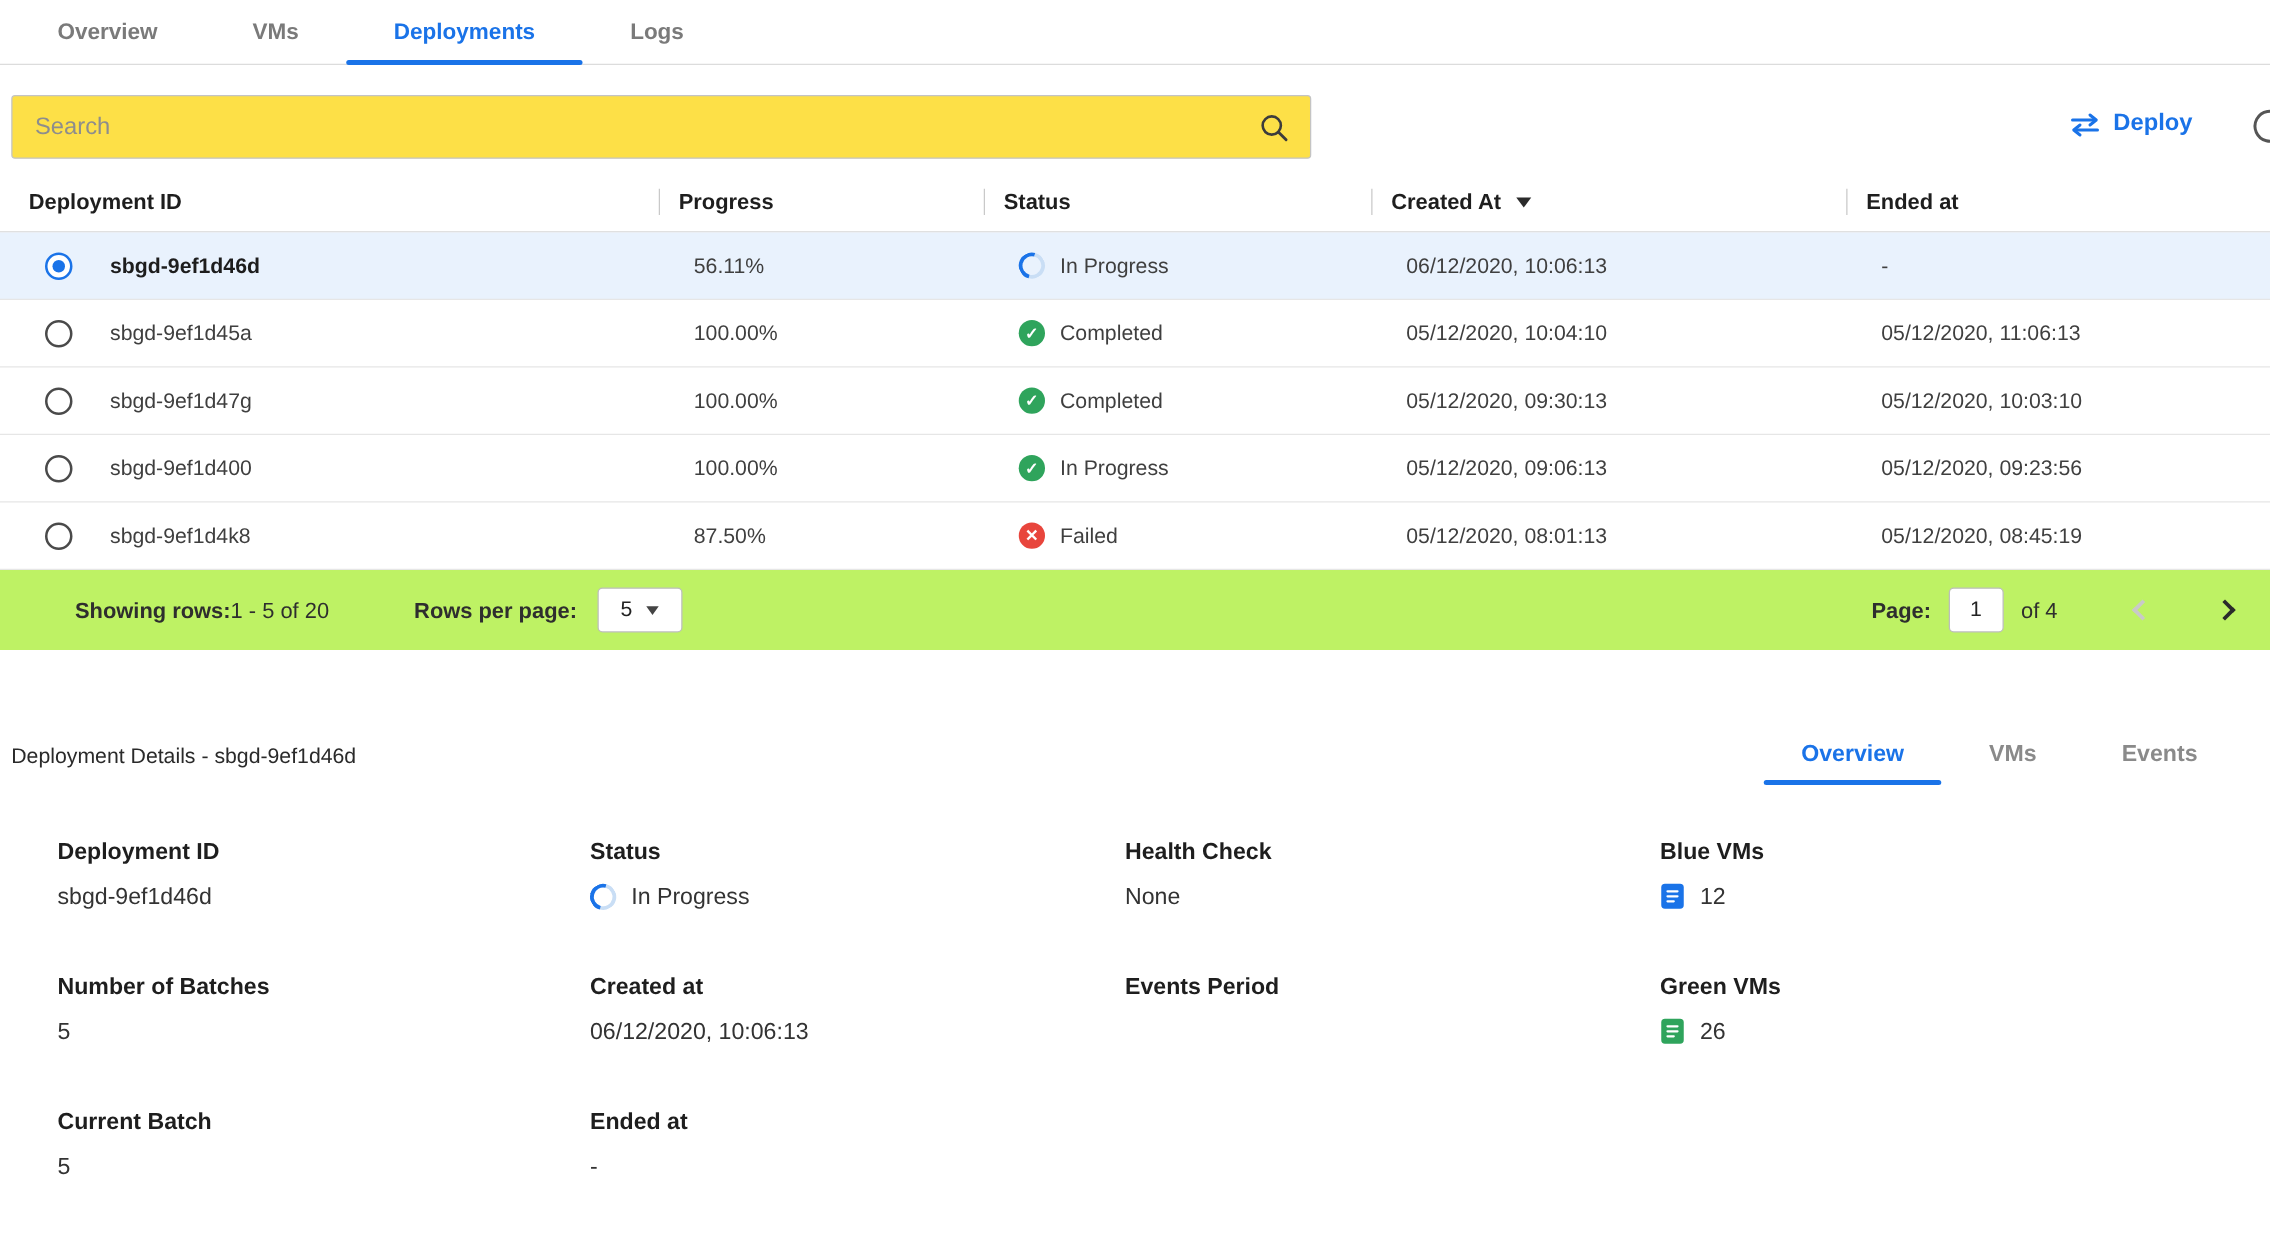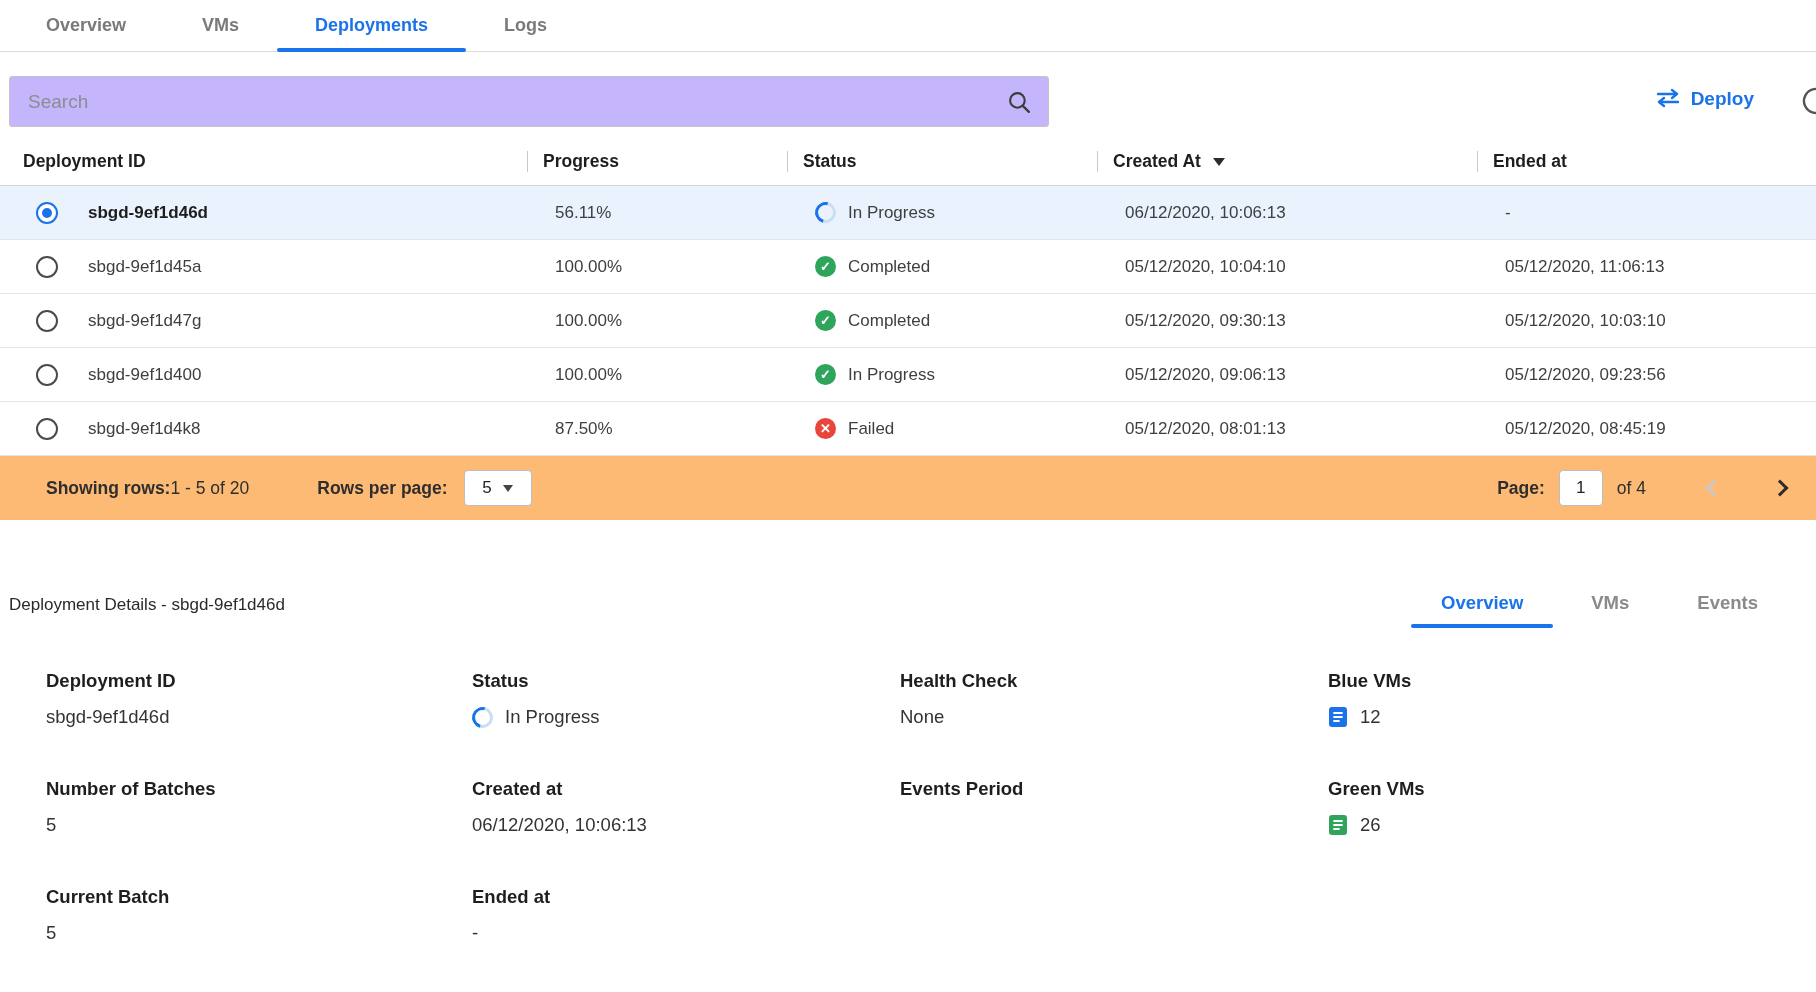--- a/index.html
+++ b/index.html
@@ -13,25 +13,25 @@
   }
 
   
   .tabbar{display:flex;align-items:stretch;height:52px;border-bottom:1px solid #dcdcdc;padding-left:8px}
   .tab{display:flex;align-items:center;padding:0 38px;font-size:18px;font-weight:600;color:#7a7a7a;cursor:pointer;position:relative}
   .tab[data-active="true"]{color:var(--accent,#1a73e8)}
   .tab[data-active="true"]::after{content:"";position:absolute;left:0;right:0;bottom:-1px;height:4px;border-radius:3px;background:var(--accent,#1a73e8)}
 
   
   .toolbar{position:relative;height:86px}
-  .searchbox{position:absolute;left:9px;top:24px;width:1040px;height:51px;border:1px solid #c4c4c4;border-radius:3px;background:#c4b5fd}
+  .searchbox{position:absolute;left:9px;top:24px;width:1040px;height:51px;border:1px solid #c4c4c4;border-radius:3px;background:#fde047}
   .search-input{width:100%;height:100%;border:none;outline:none;padding:0 60px 0 18px;font-size:19px;font-family:inherit;color:#333;background:transparent}
   .search-input::placeholder{color:#8d8d8d}
   .search-icon{position:absolute;right:16px;top:13px;line-height:0}
-  .deploy-btn{position:absolute;right:62px;top:36px;display:flex;align-items:flex-start;gap:10px;background:none;border:none;color:var(--accent,#1a73e8);font-size:19px;font-weight:700;font-family:inherit;cursor:pointer}
+  .deploy-btn{position:absolute;right:62px;top:36px;display:flex;align-items:flex-end;gap:10px;background:none;border:none;color:var(--accent,#1a73e8);font-size:19px;font-weight:700;font-family:inherit;cursor:pointer}
   .deploy-btn svg{display:block}
   .refresh-partial{position:absolute;right:-16px;top:33px;line-height:0}
 
   
   .thead,.trow{display:grid;grid-template-columns:527px 260px 310px 380px 1fr;align-items:center}
   .thead{height:48px;border-bottom:1px solid #d6d6d6}
   .th{font-size:17.5px;font-weight:700;color:#1e1e1e;padding-left:16px;position:relative;height:100%;display:flex;align-items:center;gap:12px}
   .th-id{padding-left:23px}
   .th:not(.th-id)::before{content:"";position:absolute;left:0;top:13px;bottom:13px;width:1px;background:#c9c9c9}
   .sort-caret{width:0;height:0;border-left:6px solid transparent;border-right:6px solid transparent;border-top:8px solid #2b2b2b;display:inline-block;cursor:pointer}
@@ -47,21 +47,21 @@
   .radio[data-selected="true"]::after{content:"";position:absolute;left:4px;top:4px;width:10px;height:10px;border-radius:50%;background:var(--accent,#1a73e8)}
 
   .status-icon{width:21px;height:21px;border-radius:50%;display:inline-flex;align-items:center;justify-content:center;flex:none}
   .status-icon[data-kind="completed"]{background:var(--success,#2fa45c)}
   .status-icon[data-kind="failed"]{background:var(--danger,#e8453c)}
   .status-icon[data-kind="completed"]::after{content:"✓";color:#fff;font-size:13px;font-weight:700;line-height:1}
   .status-icon[data-kind="failed"]::after{content:"✕";color:#fff;font-size:13px;font-weight:700;line-height:1}
   .status-icon[data-kind="in-progress"]{border:3px solid #c9def5;border-top-color:var(--accent,#1a73e8);border-left-color:var(--accent,#1a73e8);transform:rotate(-30deg);background:transparent}
 
   
-  .tfoot{height:64px;background:#fdba74;display:flex;align-items:center;font-size:17.5px;color:#2e2e2e;padding:0 30px 0 46px}
+  .tfoot{height:64px;background:#bef264;display:flex;align-items:center;font-size:17.5px;color:#2e2e2e;padding:0 30px 0 60px}
   .b{font-weight:700}
   .showing-value{}
   .rpp-label{margin-left:68px}
   .select{margin-left:16px;width:68px;height:36px;background:#fff;border:1px solid #bdbdbd;border-radius:4px;display:flex;align-items:center;justify-content:center;gap:11px;cursor:pointer;font-size:17px;color:#222}
   .caret{width:0;height:0;border-left:5.5px solid transparent;border-right:5.5px solid transparent;border-top:7px solid #444}
   .spacer{flex:1}
   .page-input{width:44px;height:36px;border:1px solid #bdbdbd;border-radius:4px;text-align:center;font-size:17px;font-family:inherit;color:#222;margin:0 14px;background:#fff;outline:none}
   .chev{width:12px;height:12px;display:inline-block;cursor:pointer}
   .chev-left{margin-left:62px;border-left:3px solid #c9c9c9;border-bottom:3px solid #c9c9c9;transform:rotate(45deg)}
   .chev-right{margin-left:54px;border-left:3px solid #2b2b2b;border-bottom:3px solid #2b2b2b;transform:rotate(225deg)}

